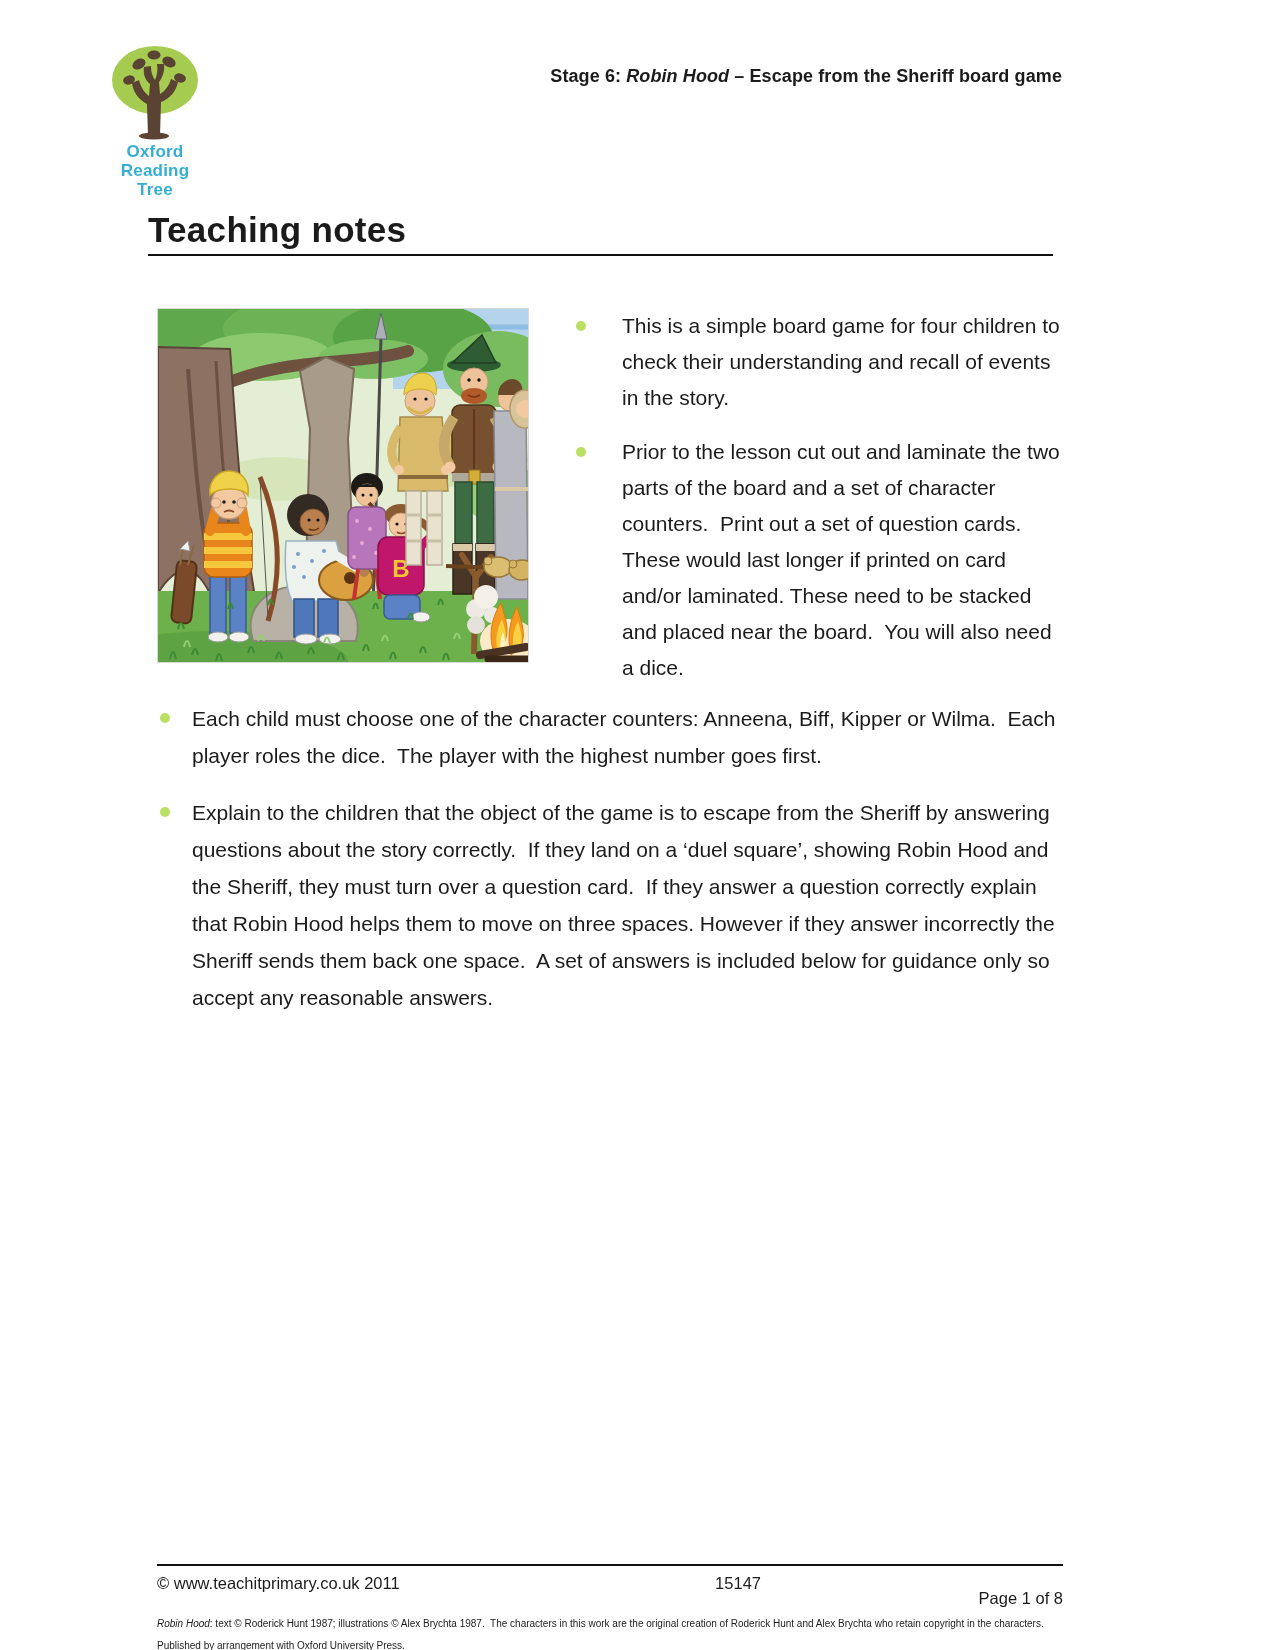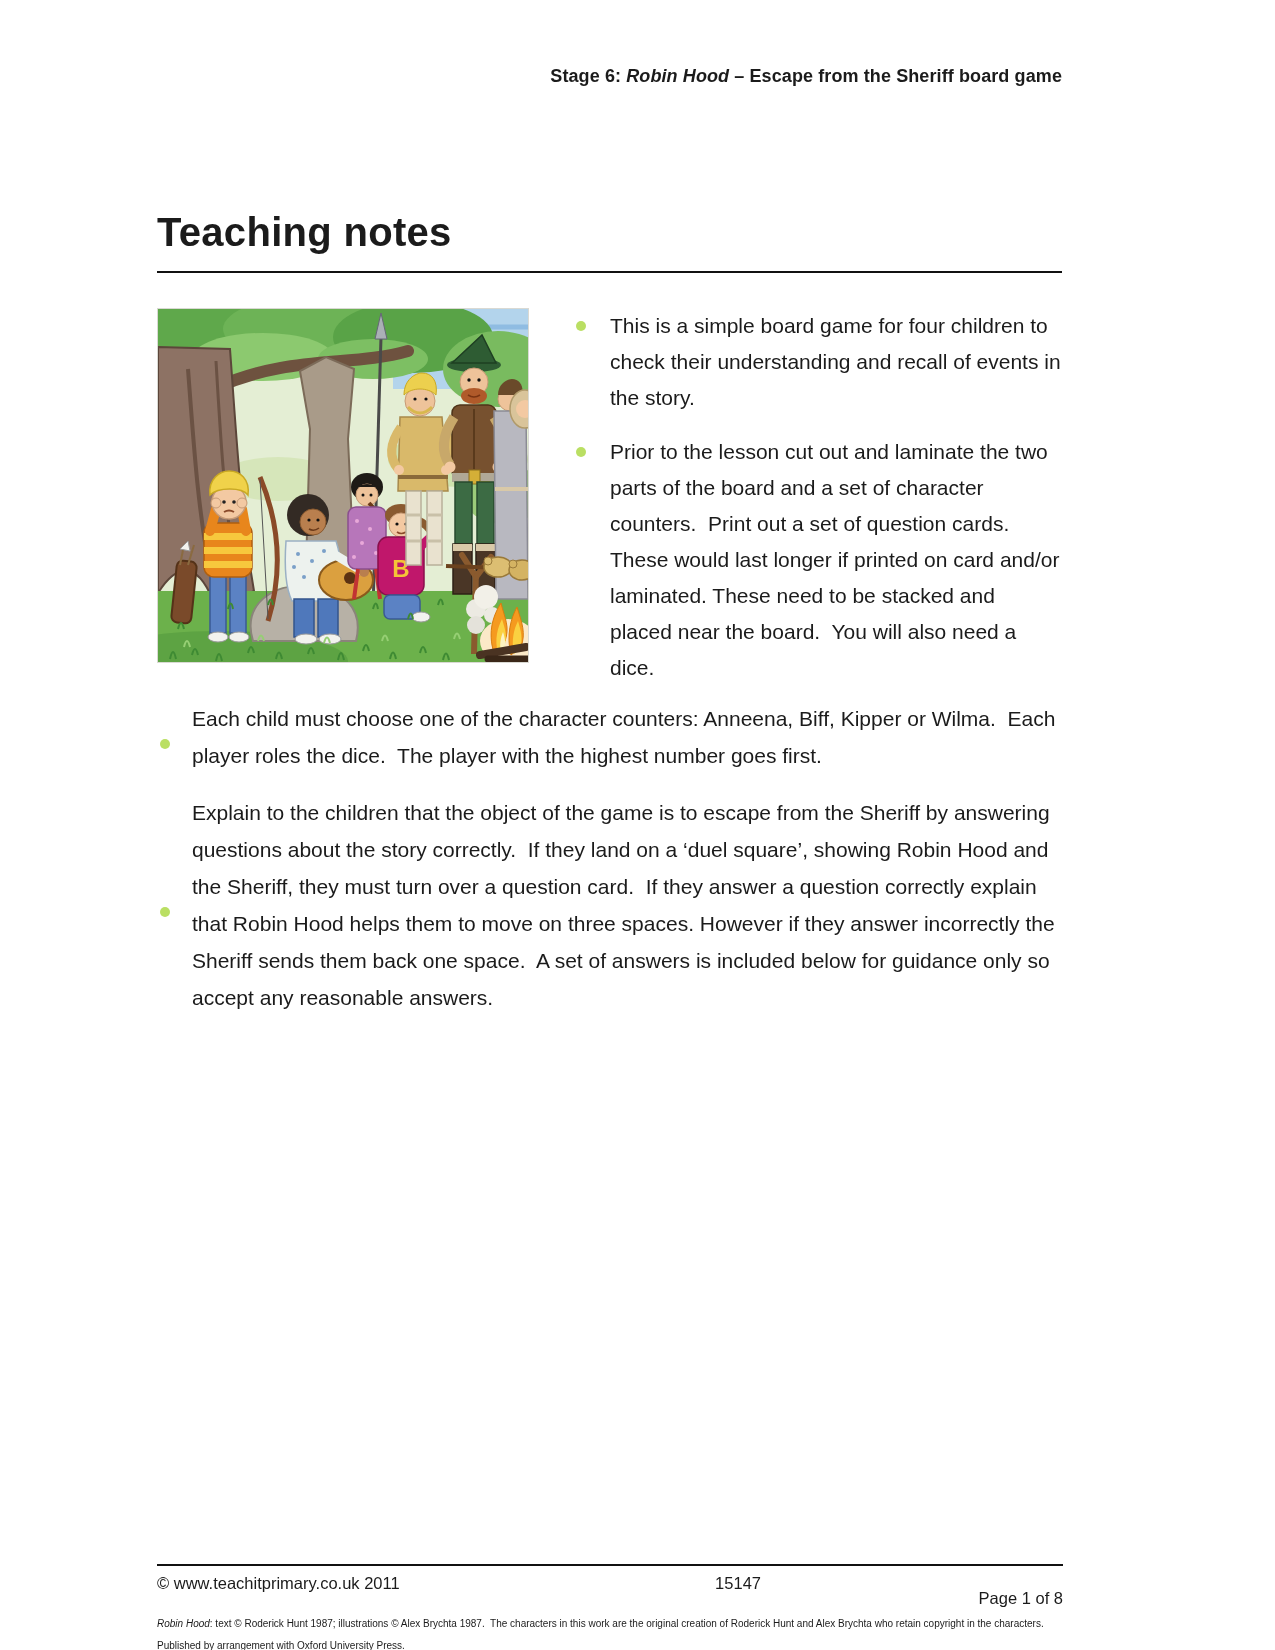--- a/index.html
+++ b/index.html
@@ -14,51 +14,68 @@
   .page{position:relative;width:1275px;height:1650px;background:#fff;overflow:hidden;}
 
   
   .logo{position:absolute;left:100px;top:44px;width:110px;text-align:center;}
   .logo svg{display:block;margin:0 auto;}
   .logo-text{margin-top:2px;font-weight:bold;font-size:17px;line-height:19px;color:var(--logo-text);letter-spacing:.2px;}
   .header-title{position:absolute;top:66px;right:213px;font-size:18px;font-weight:bold;white-space:pre;letter-spacing:.1px;margin-left:10px;}
   .header-title .it{font-style:italic;}
 
   
-  .page-title{position:absolute;left:157px;top:210px;width:905px;font-size:40px;font-weight:bold;letter-spacing:.3px;padding-bottom:16px;border-bottom:2px solid var(--rule);}
+  .page-title{position:absolute;left:148px;top:210px;width:905px;font-size:35px;font-weight:bold;letter-spacing:.3px;padding-bottom:4px;border-bottom:2px solid var(--rule);}
 
   
   .media-row{position:absolute;left:157px;top:308px;width:905px;display:flex;}
   .illustration{width:372px;height:355px;flex:0 0 auto;border:1px solid #d9d9d3;}
   .media-col{margin-left:44px;width:489px;}
 
   .bullet{display:flex;align-items:flex-start;}
   .bullet .dot{flex:0 0 auto;width:10px;height:10px;border-radius:50%;background:var(--bullet);margin:13px 0 0 3px;}
-  .bullet .txt{margin-left:24px;font-size:21px;line-height:36px;white-space:pre-wrap;}
+  .bullet .txt{margin-left:36px;font-size:21px;line-height:36px;white-space:pre-wrap;}
   .media-col .bullet{margin-bottom:18px;}
   .media-col .bullet .txt{line-height:36px;}
 
   .full-bullets{position:absolute;left:157px;top:700px;width:905px;}
-  .full-bullets .bullet{margin-bottom:20px;align-items:center;}
+  .full-bullets .bullet{margin-bottom:20px;}
   .full-bullets .bullet .txt{margin-left:22px;line-height:37px;}
 
   
   .footer{position:absolute;left:157px;top:1564px;width:906px;border-top:2px solid var(--rule);padding-top:6px;}
   .footer-row{display:flex;font-size:16.5px;line-height:22px;}
   .footer-row .f-left{flex:1;text-align:left;}
   .footer-row .f-center{flex:1;text-align:right;}
   .footer-row .f-right{flex:1;text-align:right;margin-top:15px;}
   .fine-print{margin-top:4px;font-size:10px;line-height:22px;white-space:pre-wrap;}
   .fine-print .it{font-style:italic;}
 </style>
 </head>
 <body>
 
 <div class="page">
 
+  <div class="logo">
+    <svg width="92" height="96" viewBox="0 0 92 96" aria-hidden="true">
+      <ellipse cx="46" cy="36" rx="43" ry="34" fill="#a6cb51"></ellipse>
+      <path d="M39,92 L38,60 C30,56 24,48 23,39 L30,36 C32,44 36,49 40,52 L41,40 C36,36 34,30 35,23 L42,22 C42,29 44,33 46,36 C48,31 49,26 48,20 L55,20 C56,28 53,34 50,38 L51,50 C56,47 60,42 62,35 L69,38 C67,48 60,55 52,58 L51,92 Z" fill="#5b4334"></path>
+      <ellipse cx="30" cy="20" rx="7" ry="5" fill="#5b4334" transform="rotate(-30 30 20)"></ellipse>
+      <ellipse cx="60" cy="18" rx="7" ry="5" fill="#5b4334" transform="rotate(25 60 18)"></ellipse>
+      <ellipse cx="20" cy="36" rx="6" ry="4.5" fill="#5b4334" transform="rotate(-15 20 36)"></ellipse>
+      <ellipse cx="71" cy="34" rx="6" ry="4.5" fill="#5b4334" transform="rotate(15 71 34)"></ellipse>
+      <ellipse cx="45" cy="11" rx="6.5" ry="4.5" fill="#5b4334"></ellipse>
+      <ellipse cx="45" cy="92" rx="15" ry="3.5" fill="#5b4334"></ellipse>
+    </svg>
+    <div class="logo-text">
+      <div>Oxford</div>
+      <div>Reading</div>
+      <div>Tree</div>
+    </div>
+  </div>
 
   <div class="header-title"><span>Stage 6: </span><span class="it">Robin Hood</span><span> – Escape from the Sheriff board game</span></div>
 
   <h1 class="page-title">Teaching notes</h1>
 
   <section class="media-row">
     <svg class="illustration" viewBox="0 0 370 353" role="img" aria-label="Storybook illustration: children and Robin Hood's band gathered in the greenwood around a campfire; a woman plays guitar, a girl plays a recorder, Kipper covers his ears, and birds roast on a spit over the fire">
 
       <rect x="0" y="0" width="370" height="300" fill="#e4eed4"></rect>
       <rect x="235" y="0" width="135" height="80" fill="#b3d4ec"></rect>

